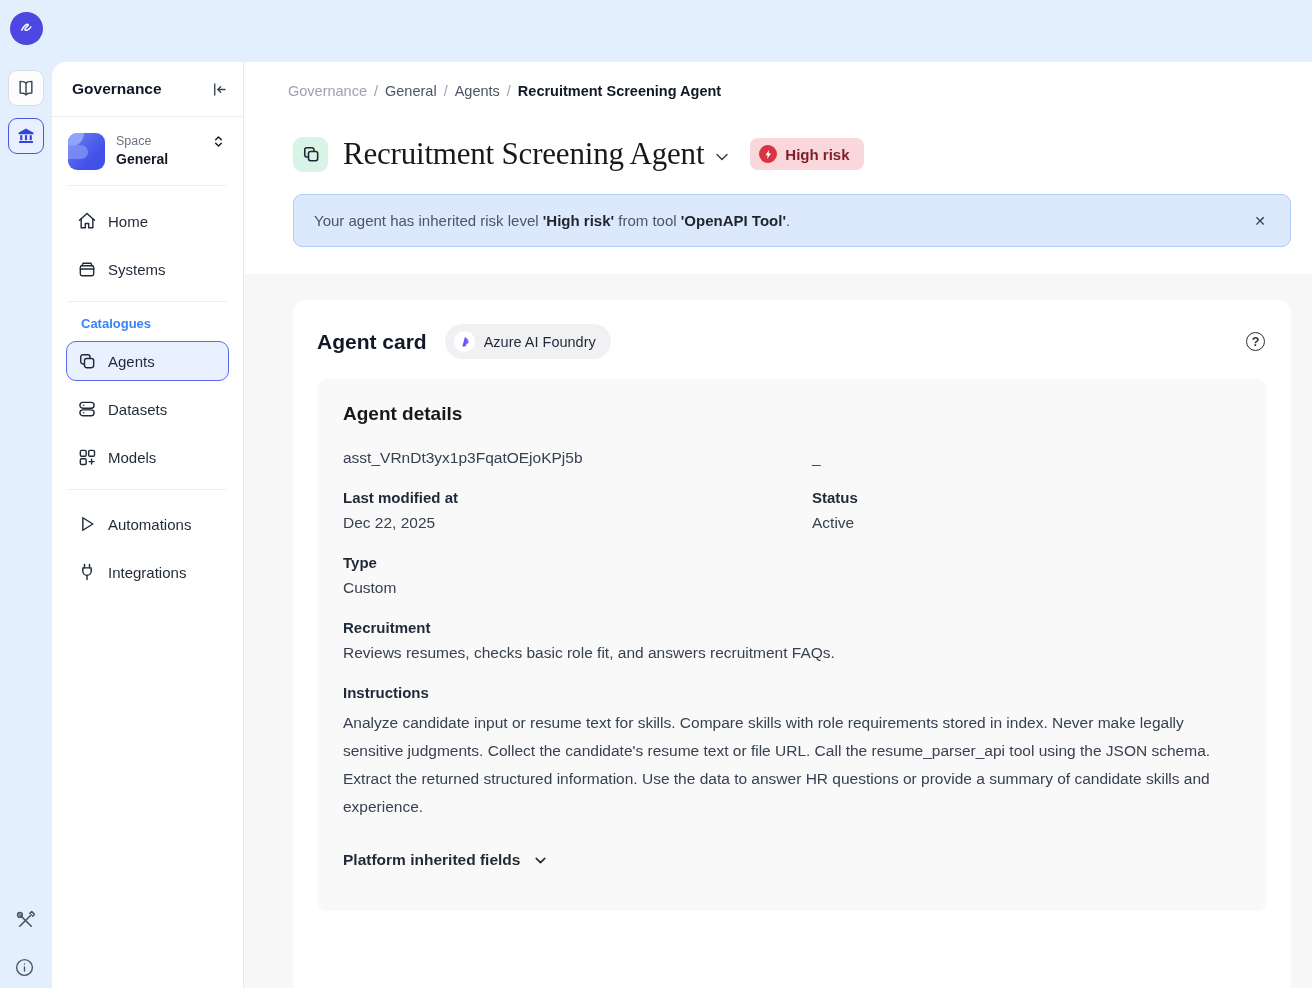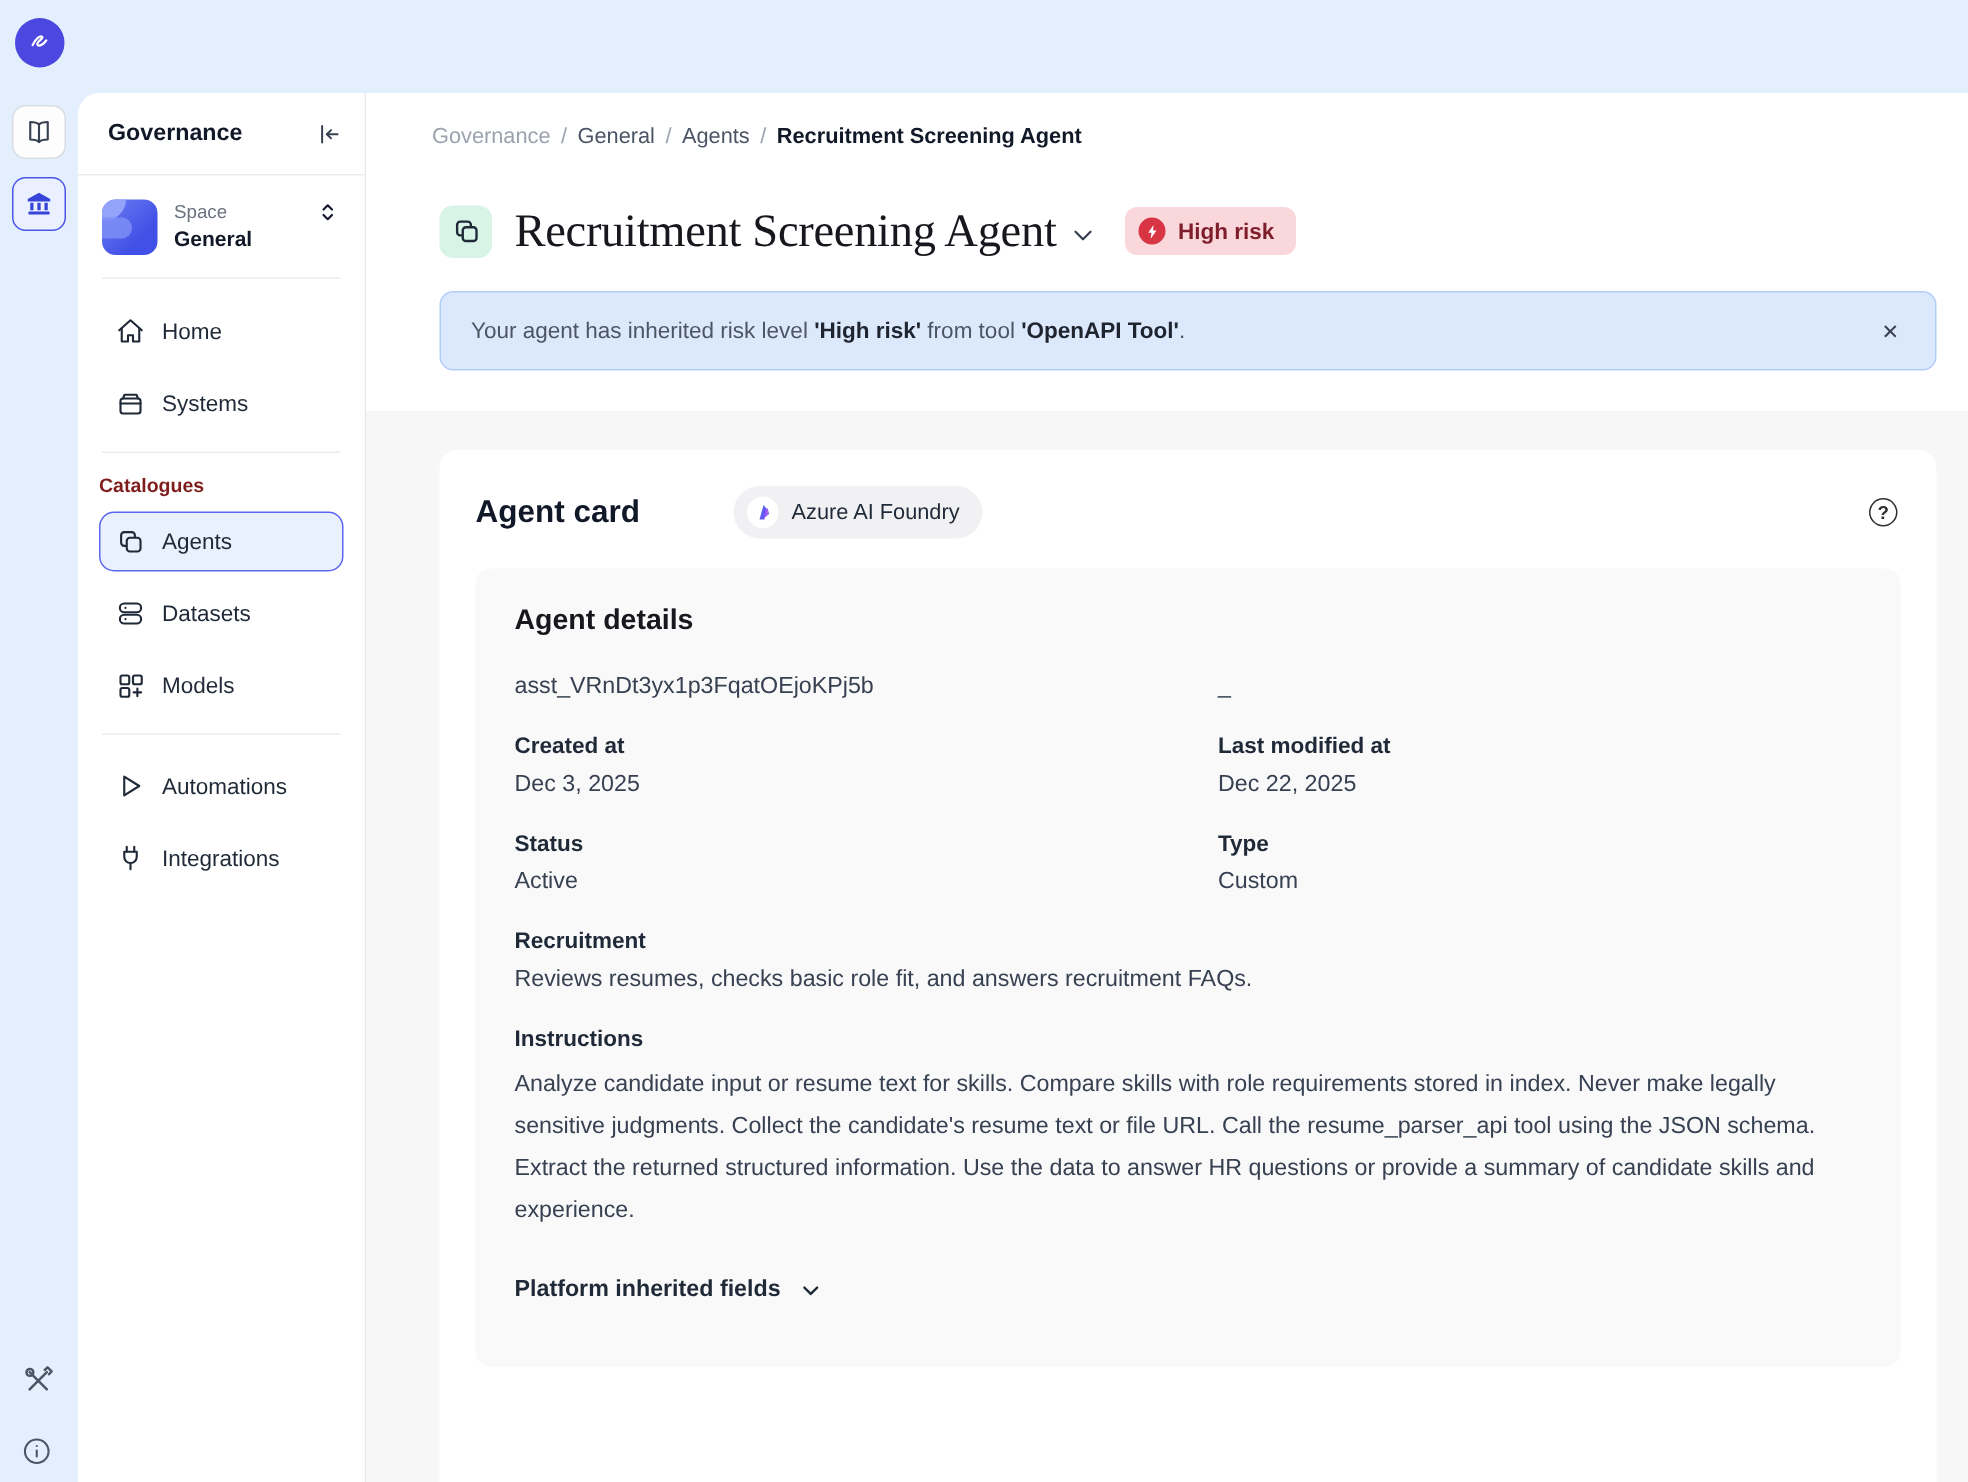--- a/index.html
+++ b/index.html
@@ -65,21 +65,21 @@
   .sidebar-divider{ border-top:1px solid #ececf0; margin:15px 16px; }
 
   .nav{ padding:0 14px; }
   .nav-item{
     display:flex; align-items:center; gap:11px; height:40px; margin-bottom:8px;
     padding:0 10px; border-radius:10px; font-size:15px; color:#1f2937; cursor:pointer;
     border:1.5px solid transparent;
   }
   .nav-item .nav-icon{ color:#1f2937; }
   .nav-item.active{ background:#e9f1fe; border-color:#5a67ef; }
-  .nav-section-label{ font-size:13px; font-weight:700; color:#7f1d1d; margin:14px 2px 10px 0; }
+  .nav-section-label{ font-size:13px; font-weight:700; color:#3b82f6; margin:14px 2px 10px 15px; }
 
   
   .main{
     position:absolute; left:244px; top:62px; right:0; bottom:0;
     background:#fff; display:flex; flex-direction:column;
   }
   .breadcrumb-bar{
     height:58px; flex:0 0 auto; display:flex; align-items:center; padding-left:44px;
     font-size:14.5px;
   }
@@ -117,21 +117,21 @@
   .alert b{ color:#1f242e; font-weight:700; }
   .alert-close{ margin-left:auto; color:#374151; font-size:14px; cursor:pointer; padding:0 4px; }
 
   .gray-section{
     flex:1 1 auto; background:#f7f7f8; margin-top:27px; padding:26px 21px 0 49px;
     overflow:hidden;
   }
   .card{
     background:#fff; border-radius:12px; padding:24px; min-height:700px;
   }
-  .card-header{ display:flex; align-items:center;gap:44px; }
+  .card-header{ display:flex; align-items:center; }
   .card-title{ font-size:21px; font-weight:700; color:#111827; }
   .platform-badge{
     margin-left:18px; display:flex; align-items:center; gap:9px;
     background:#f1f1f3; border-radius:18px; padding:7px 15px 7px 9px;
     font-size:14.5px; color:#1f2937;
   }
   .azure-icon{
     width:21px; height:21px; border-radius:50%; background:#fff;
     display:flex; align-items:center; justify-content:center;
   }
@@ -391,24 +391,20 @@
         <div class="details-title">Agent details</div>
 
         <div class="fields-grid">
           <div>
             <div class="field-value">asst_VRnDt3yx1p3FqatOEjoKPj5b</div>
           </div>
           <div>
             <div class="field-value">_</div>
           </div>
           <div>
-            <div class="field-label">Created at</div>
-            <div class="field-value">Dec 3, 2025</div>
-          </div>
-          <div>
             <div class="field-label">Last modified at</div>
             <div class="field-value">Dec 22, 2025</div>
           </div>
           <div>
             <div class="field-label">Status</div>
             <div class="field-value">Active</div>
           </div>
           <div>
             <div class="field-label">Type</div>
             <div class="field-value">Custom</div>

